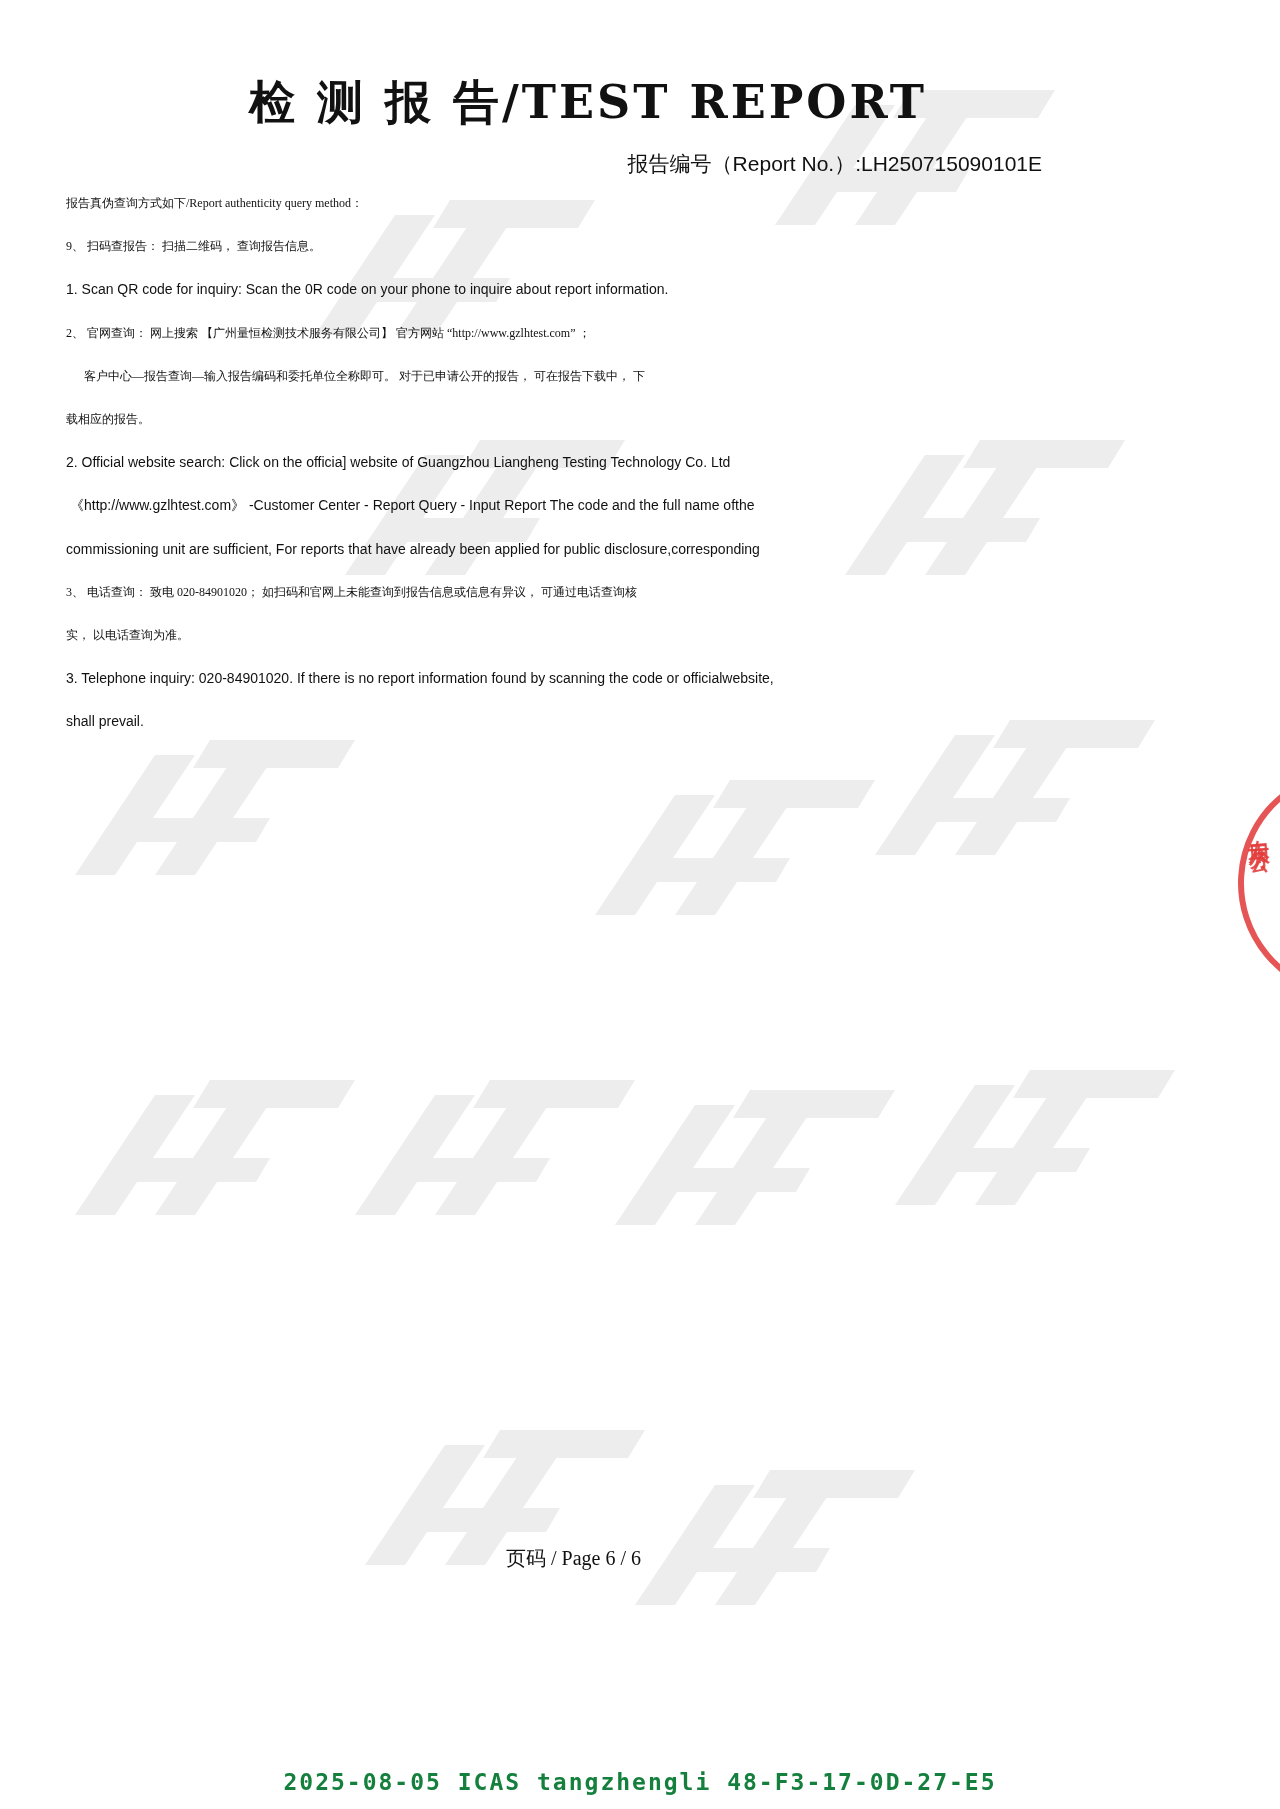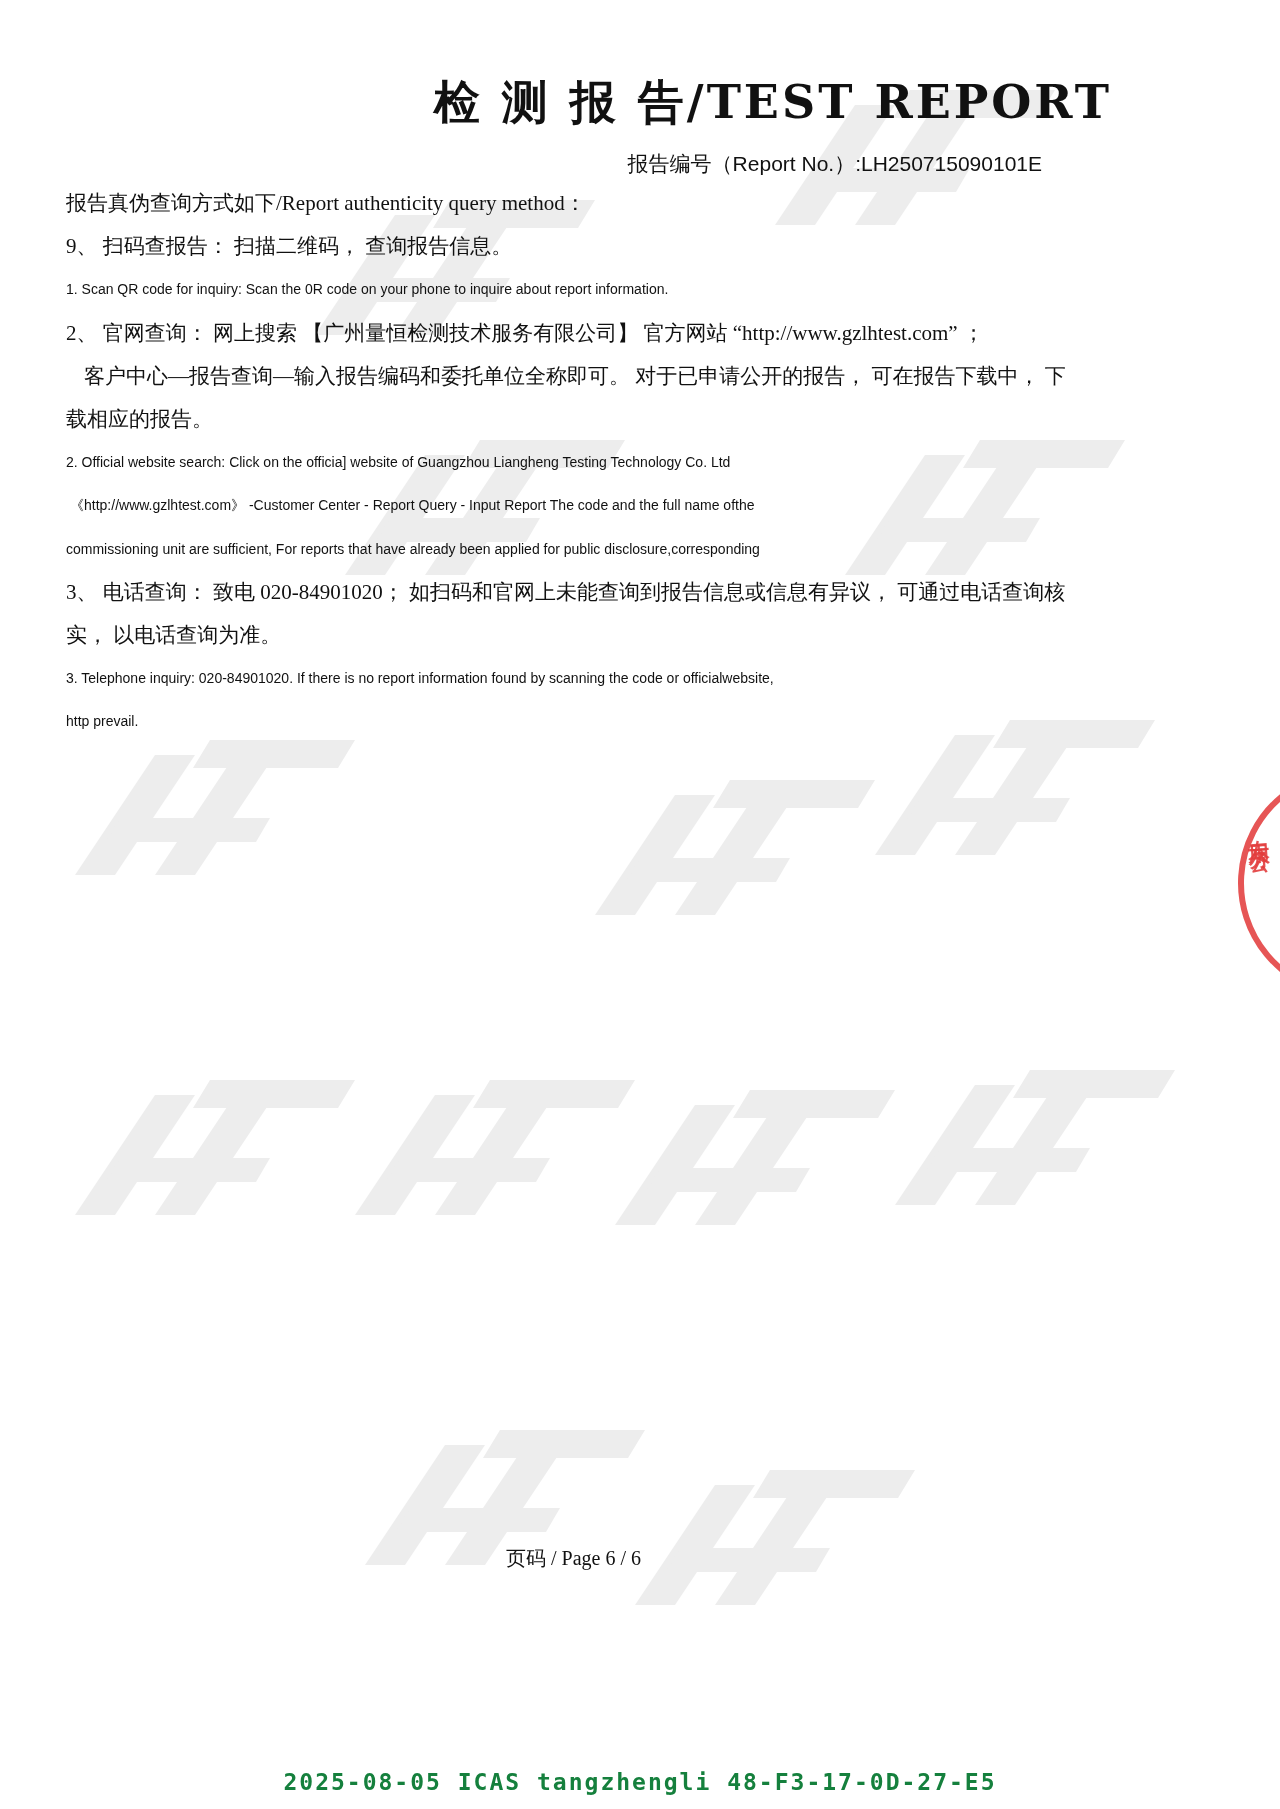--- a/index.html
+++ b/index.html
@@ -17,26 +17,27 @@
     position:absolute;
     width:300px;height:190px;
     pointer-events:none;
   }
   .wm svg{width:100%;height:100%;}
   
   .title{
     position:absolute;
     top:72px;left:0;width:1112px;
     margin:0;
-    text-align:right;
+    text-align:center;
     font-family:"DejaVu Serif","Liberation Serif",serif;
     font-weight:bold;
     font-size:46px;
     letter-spacing:3px;
     white-space:nowrap;
+    padding-left:32px;
   }
   .report-no{
     position:absolute;
     top:150px;right:238px;
     font-size:21px;
     font-family:"Liberation Sans","DejaVu Sans",sans-serif;
     white-space:nowrap;
   }
   
   .content{
@@ -45,21 +46,21 @@
   }
   .content p{
     margin:0;
     height:43.2px;
     line-height:43.2px;
     white-space:nowrap;
     overflow:visible;
   }
   .line-cjk{
     font-family:"Liberation Serif","DejaVu Serif",serif;
-    font-size:21px;
+    font-size:12px;
   }
   .line-en{
     font-family:"Liberation Sans","DejaVu Sans",sans-serif;
     font-size:14px;
   }
   .indent-1{padding-left:18px;}
   .indent-2{padding-left:4px;}
   
   .stamp{
     position:absolute;
@@ -249,21 +250,21 @@
     <p class="line-en">1.   Scan QR code for inquiry: Scan the 0R code on your phone to inquire about report information.</p>
     <p class="line-cjk">2、 官网查询： 网上搜索 【广州量恒检测技术服务有限公司】 官方网站 “http://www.gzlhtest.com” ；</p>
     <p class="line-cjk indent-1">客户中心—报告查询—输入报告编码和委托单位全称即可。 对于已申请公开的报告， 可在报告下载中， 下</p>
     <p class="line-cjk">载相应的报告。</p>
     <p class="line-en">2.   Official website search: Click on the officia] website of Guangzhou Liangheng Testing Technology Co. Ltd</p>
     <p class="line-en indent-2">《http://www.gzlhtest.com》   -Customer Center - Report Query - Input Report The code and the full name ofthe</p>
     <p class="line-en">commissioning unit are sufficient, For reports that have already been applied for public disclosure,corresponding</p>
     <p class="line-cjk">3、 电话查询： 致电 020-84901020； 如扫码和官网上未能查询到报告信息或信息有异议， 可通过电话查询核</p>
     <p class="line-cjk">实， 以电话查询为准。</p>
     <p class="line-en">3. Telephone inquiry: 020-84901020. If there is no report information found by scanning the code or officialwebsite,</p>
-    <p class="line-en">http prevail.</p>
+    <p class="line-en">shall prevail.</p>
   </div>
 
   <div class="stamp">
     <div class="stamp-ring"></div>
     <div class="stamp-text">专用分公</div>
   </div>
 
   <div class="page-footer">页码  / Page 6 / 6</div>
   <div class="scan-meta">2025-08-05 ICAS tangzhengli 48-F3-17-0D-27-E5</div>
 

